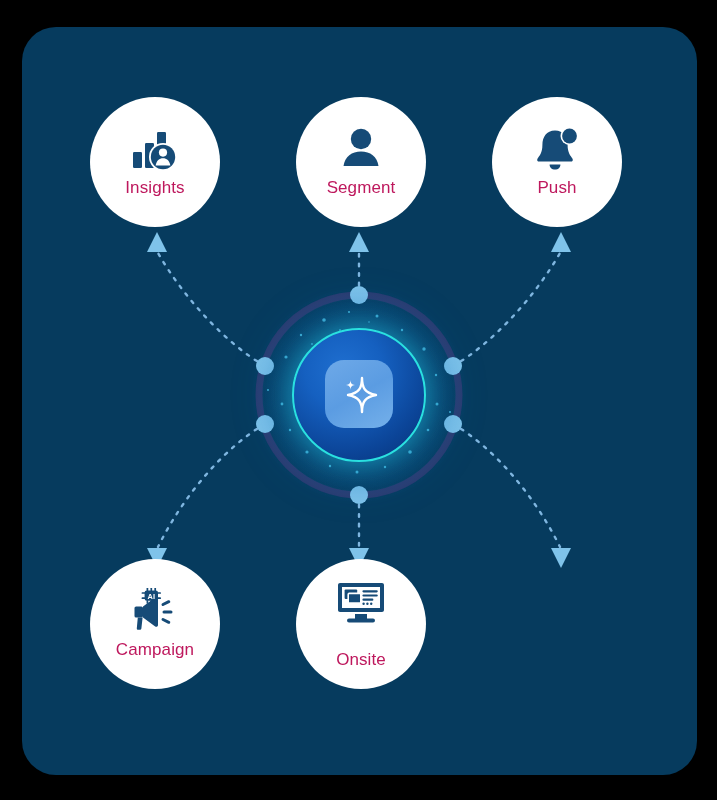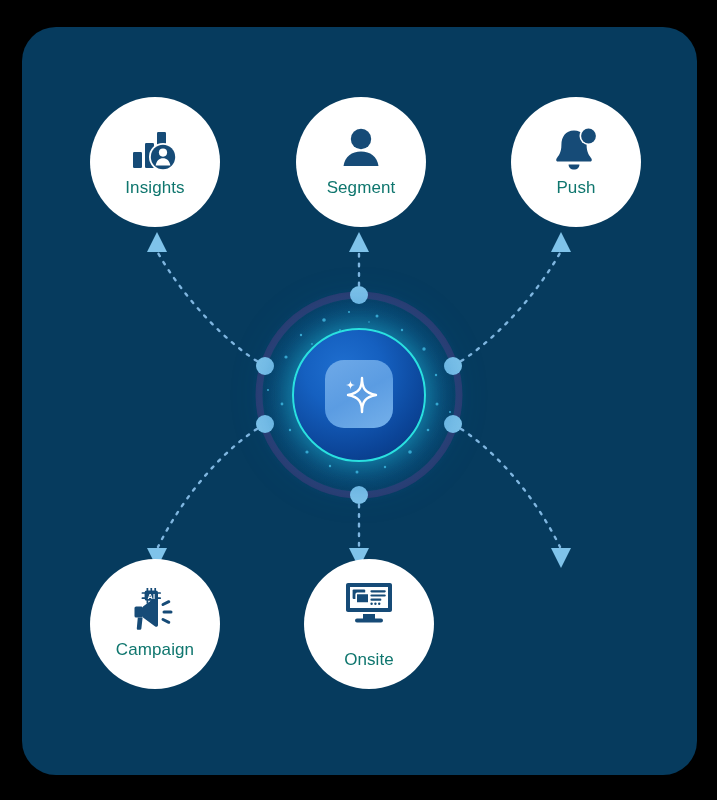--- a/index.html
+++ b/index.html
@@ -53,30 +53,30 @@
     height: 50px;
     display: flex;
     align-items: flex-start;
     justify-content: center;
     margin-bottom: 2px;
   }
   .node .glyph svg { display: block; }
   .node .label {
     font-family: "Liberation Sans", sans-serif;
     font-size: 17px;
-    color: #0f766e;
+    color: #be185d;
     line-height: 20px;
     letter-spacing: 0.1px;
     white-space: nowrap;
   }
   #n0 { left: 90px;  top: 97px; }
   #n1 { left: 296px; top: 97px; }
-  #n2 { left: 511px; top: 97px; }
+  #n2 { left: 492px; top: 97px; }
   #n3 { left: 90px;  top: 559px; }
-  #n4 { left: 304px; top: 559px; gap: 20px; }
+  #n4 { left: 296px; top: 559px; gap: 20px; }
   #n5 { left: 501px; top: 559px; }
 
   #hub {
     position: absolute;
     left: 292px;
     top: 328px;
     width: 134px;
     height: 134px;
   }
   #hub-core {

